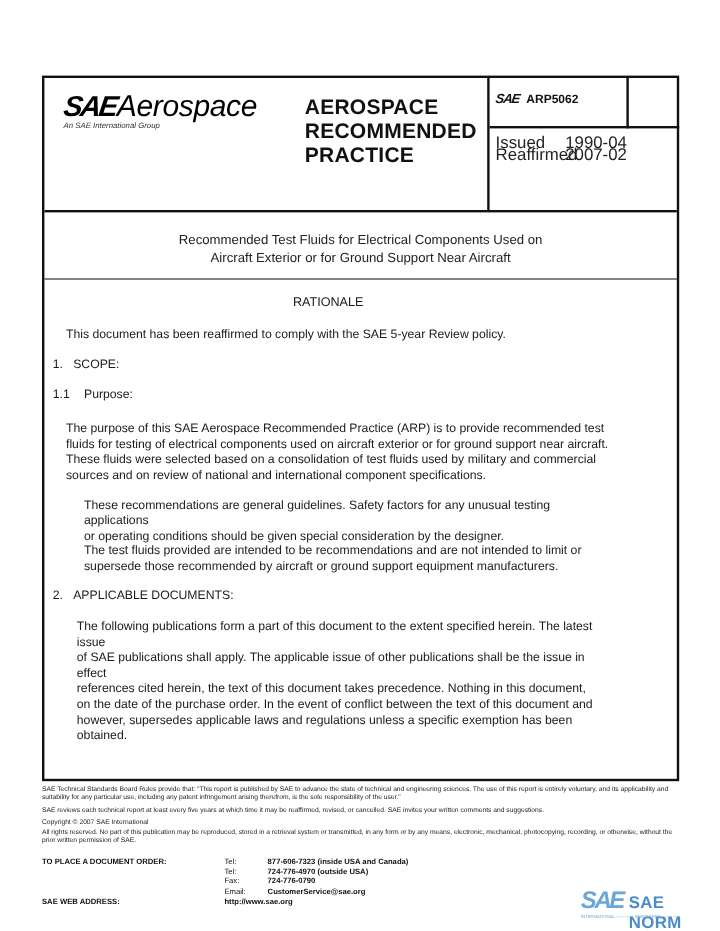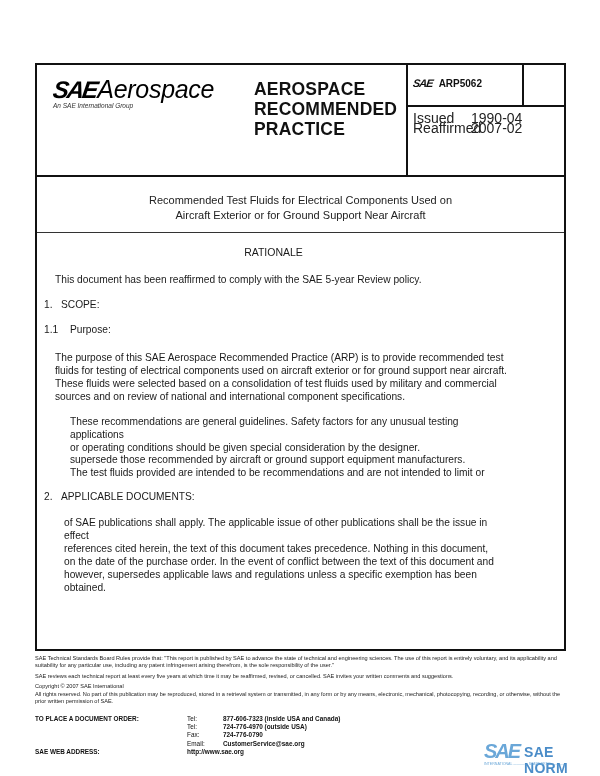--- a/index.html
+++ b/index.html
@@ -106,29 +106,30 @@
       <div>These fluids were selected based on a consolidation of test fluids used by military and commercial</div>
       <div>sources and on review of national and international component specifications.</div>
     </div>
 
     <div class="p" style="left:33px; top:181px;">
       <div>These recommendations are general guidelines.  Safety factors for any unusual testing applications</div>
       <div>or operating conditions should be given special consideration by the designer.</div>
     </div>
 
     <div class="p" style="left:33px; top:219px;">
+      <div>The test fluids provided are intended to be recommendations and are not intended to limit or</div>
       <div>supersede those recommended by aircraft or ground support equipment manufacturers.</div>
-      <div>The test fluids provided are intended to be recommendations and are not intended to limit or</div>
     </div>
 
     <div class="p" style="left:7px; top:256px;">
       <span class="num" style="width:17px;">2.</span><span>APPLICABLE DOCUMENTS:</span>
     </div>
 
     <div class="p" style="left:27px; top:282px;">
+      <div>The following publications form a part of this document to the extent specified herein.  The latest issue</div>
       <div>of SAE publications shall apply.  The applicable issue of other publications shall be the issue in effect</div>
       <div>references cited herein, the text of this document takes precedence.  Nothing in this document,</div>
       <div>on the date of the purchase order.  In the event of conflict between the text of this document and</div>
       <div>however, supersedes applicable laws and regulations unless a specific exemption has been obtained.</div>
     </div>
   </div>
 </div>
 
 <div class="footer">
   <p>SAE Technical Standards Board Rules provide that: "This report is published by SAE to advance the state of technical and engineering sciences. The use of this report is entirely voluntary, and its applicability and suitability for any particular use, including any patent infringement arising therefrom, is the sole responsibility of the user."</p>

